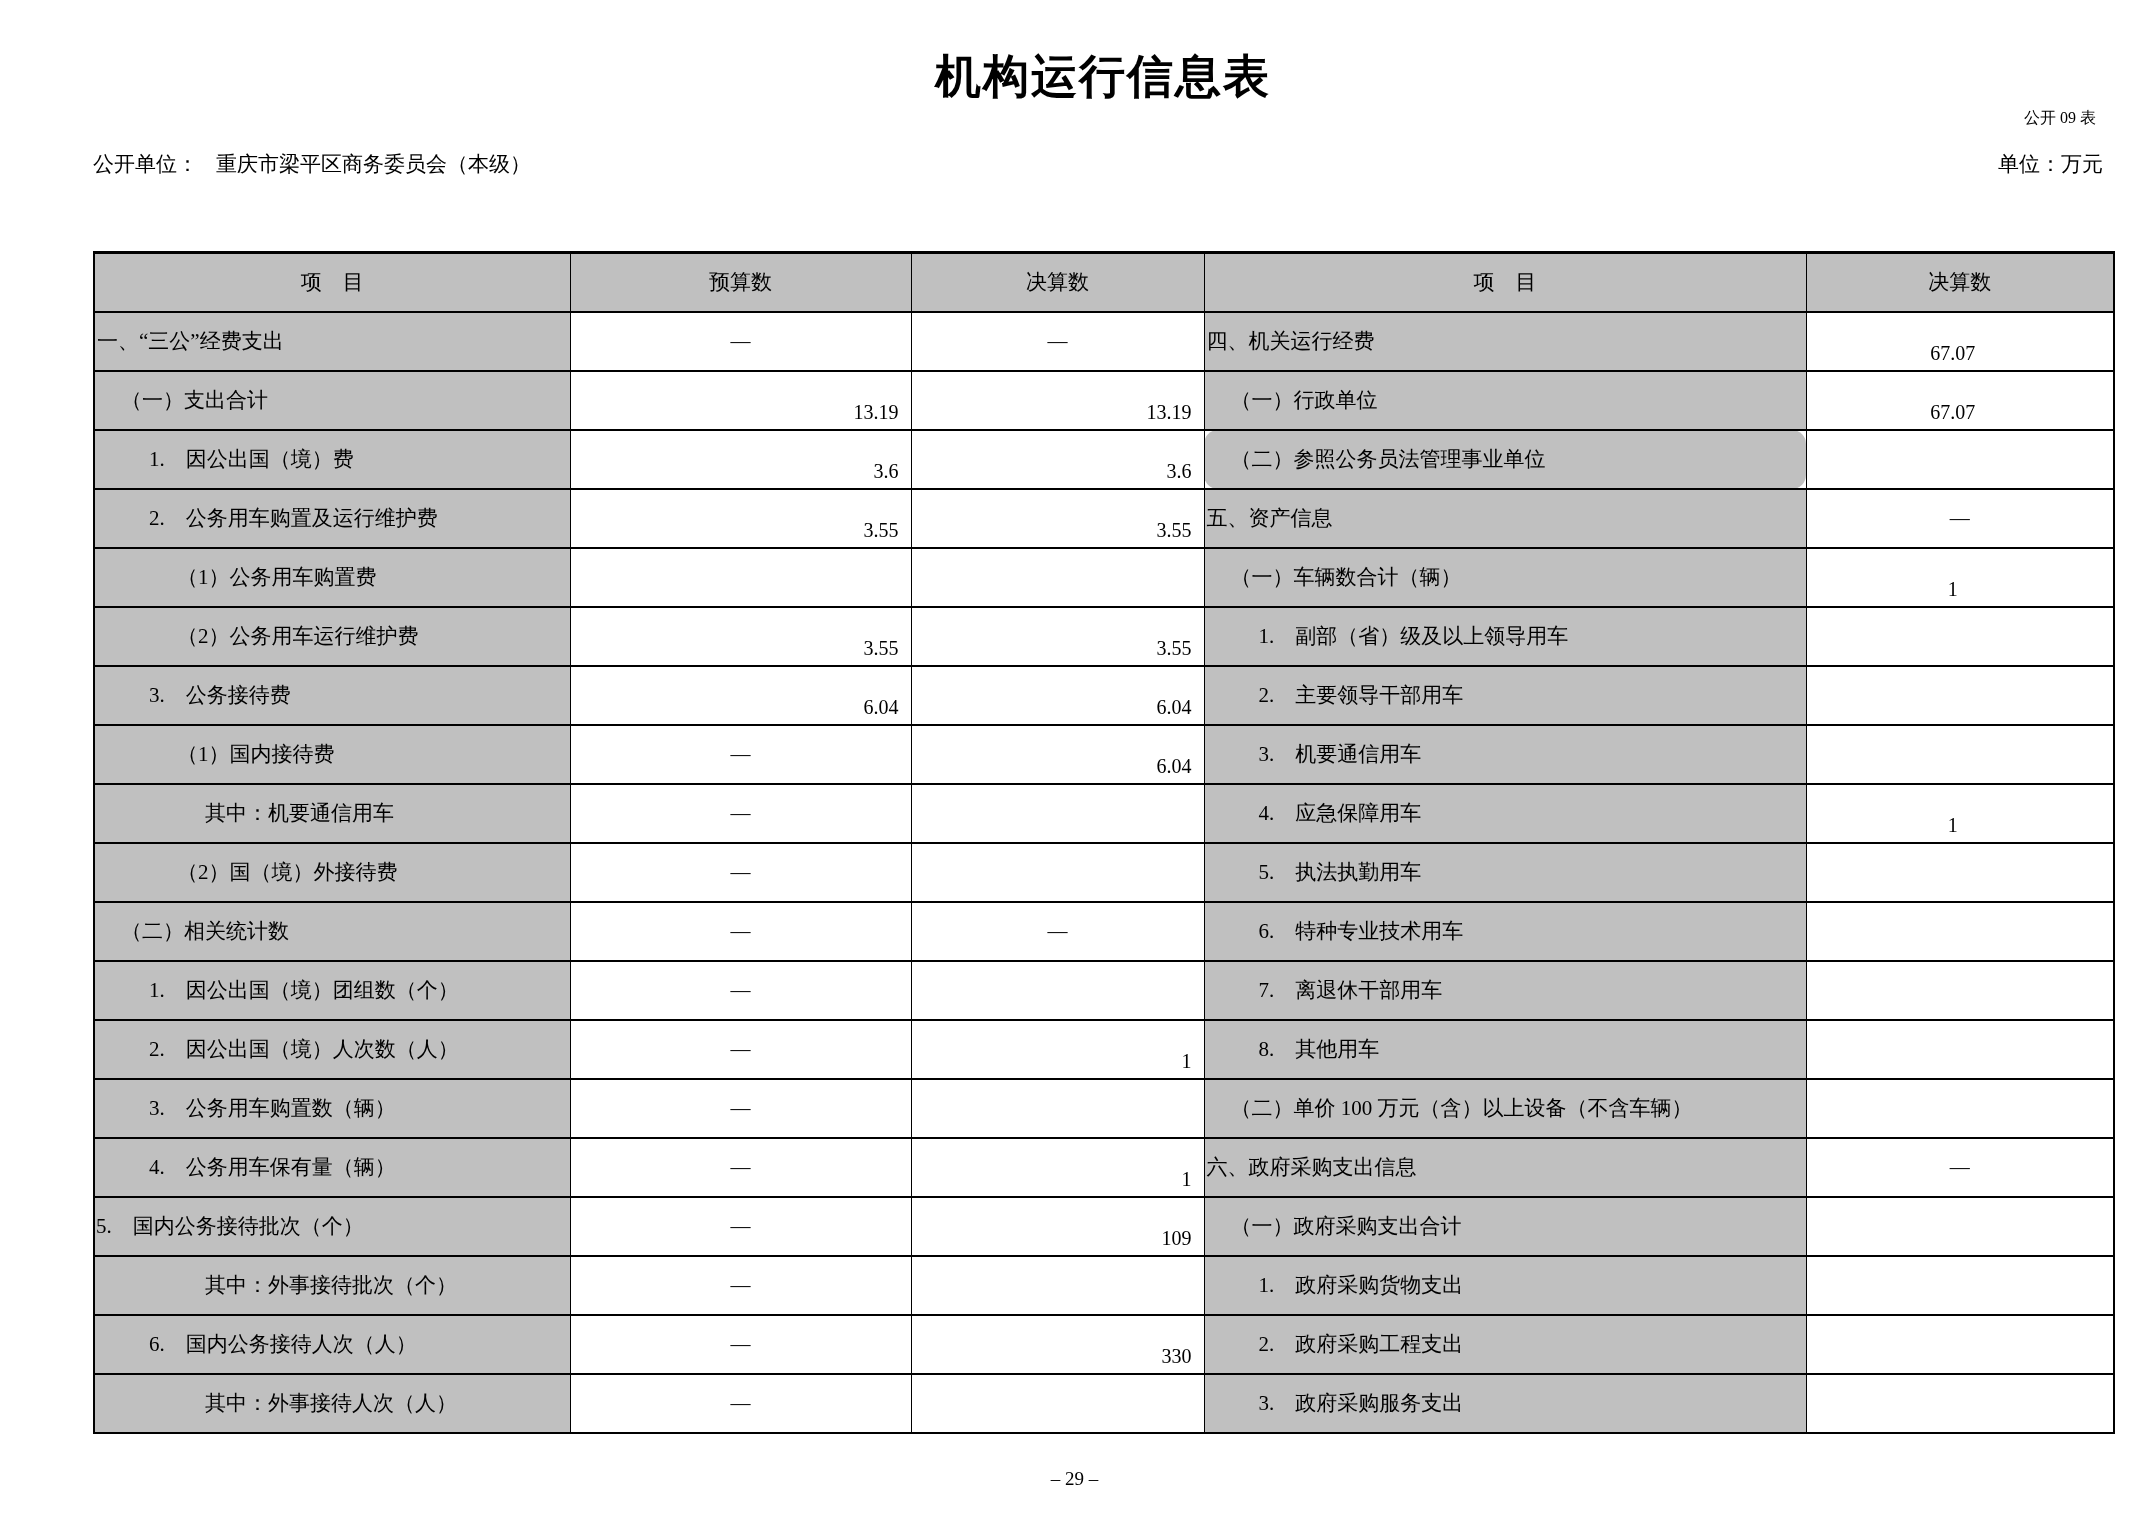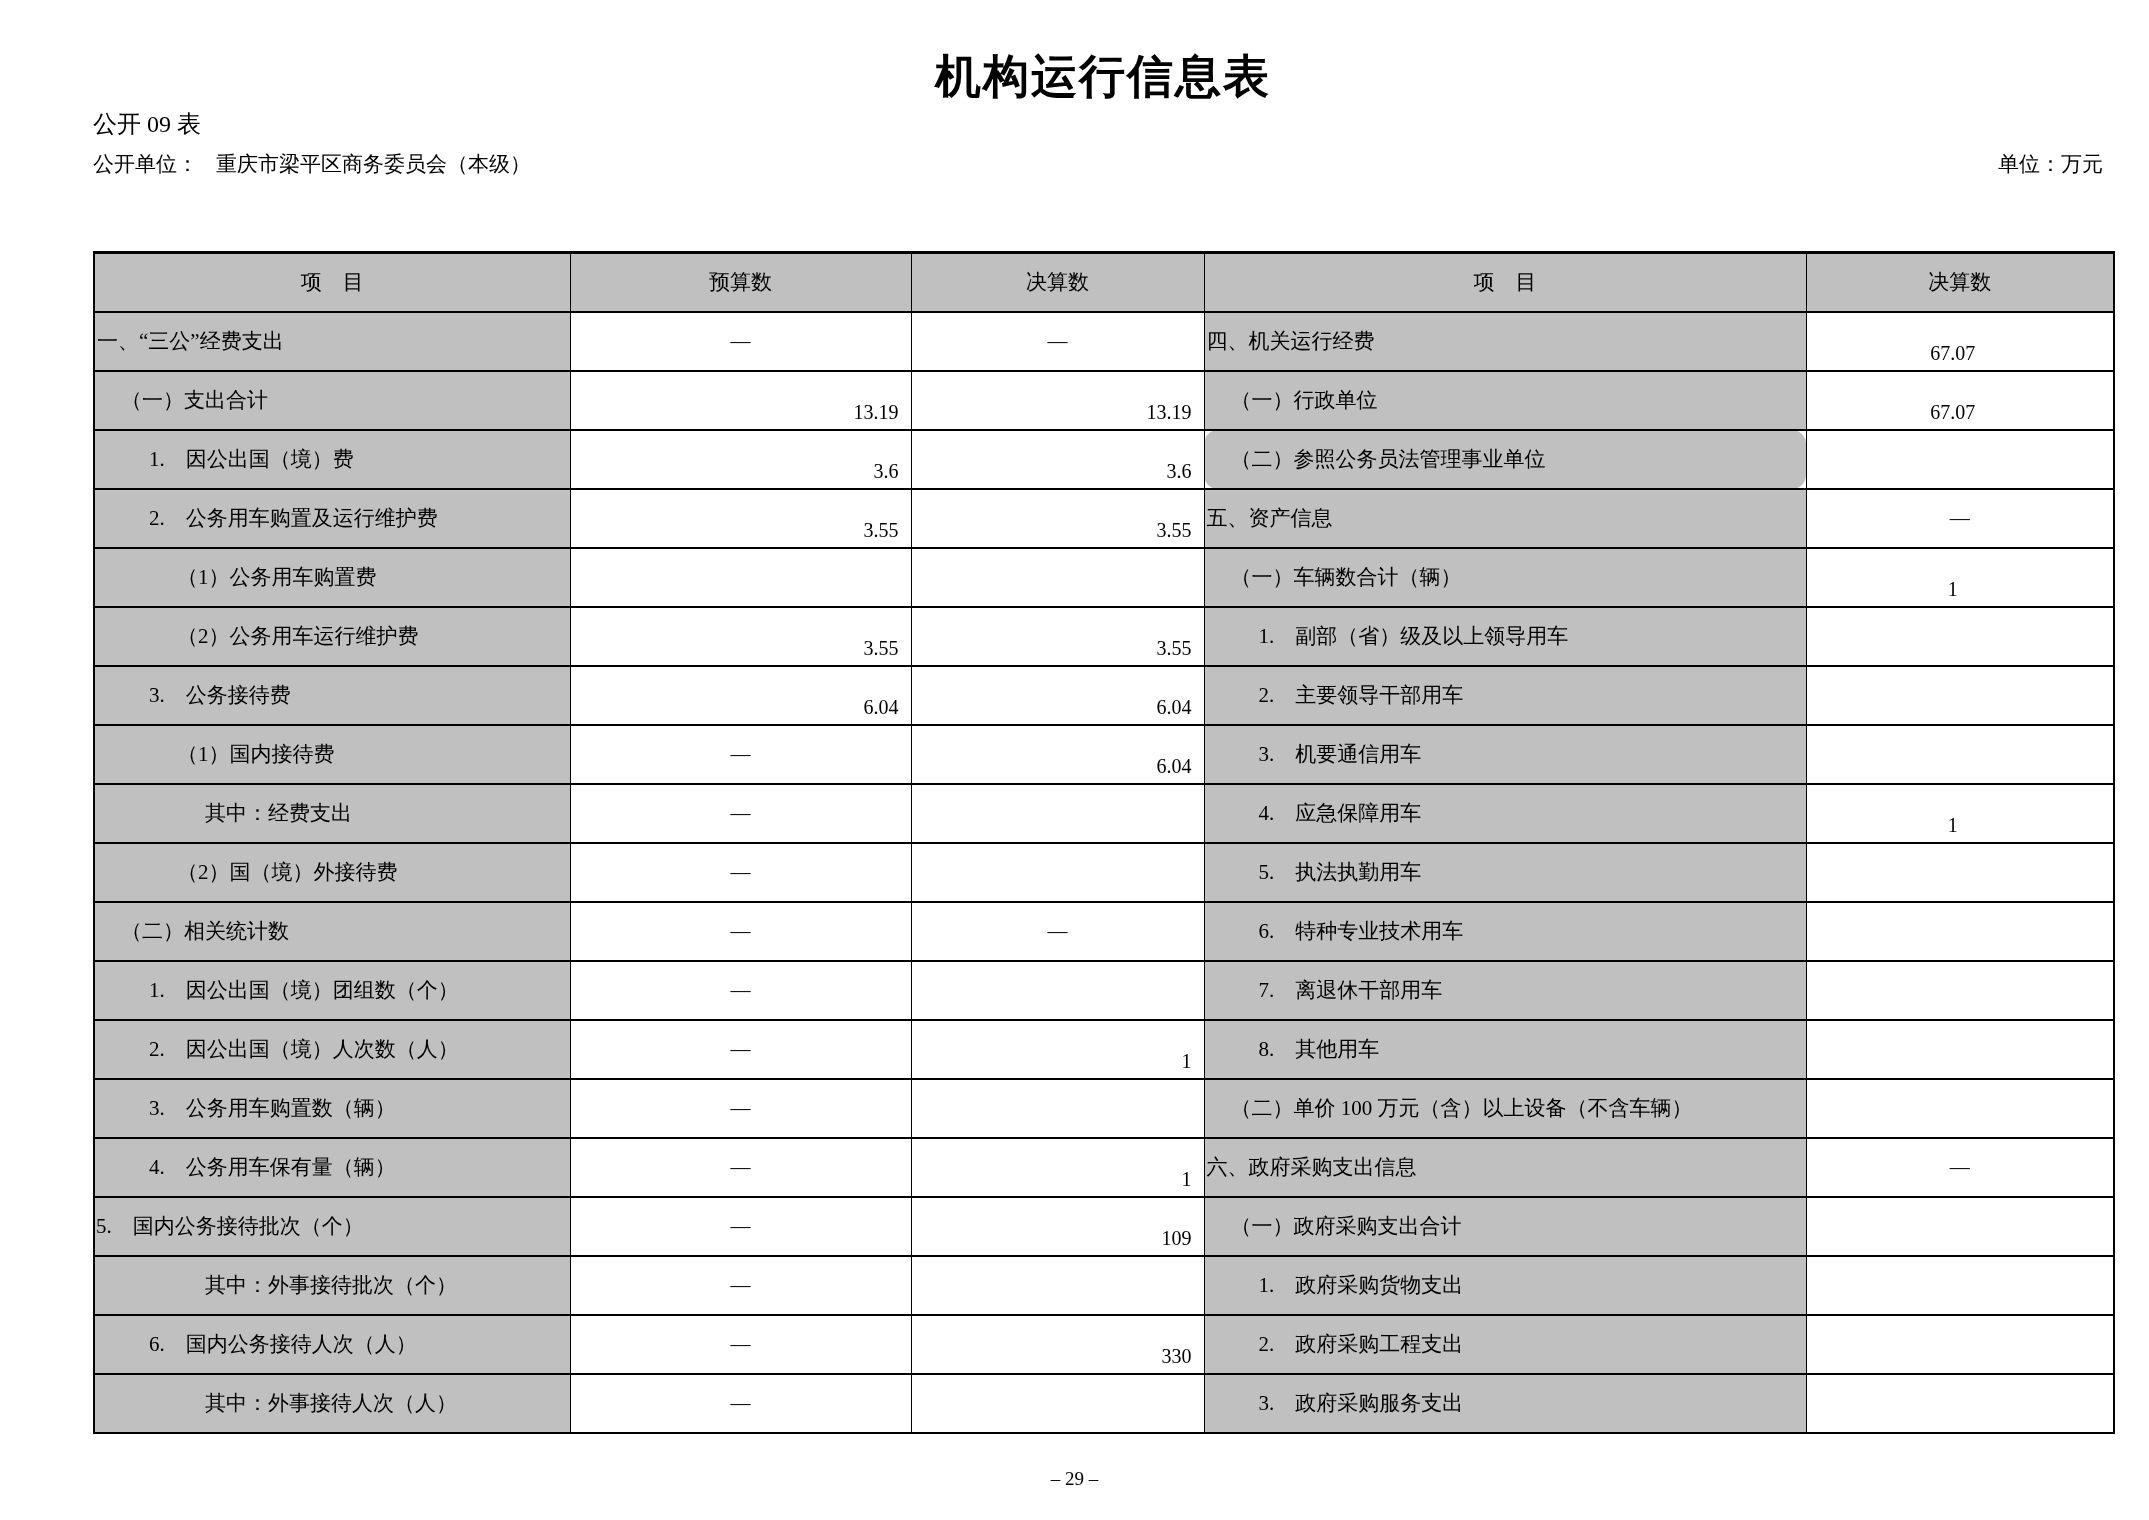--- a/index.html
+++ b/index.html
@@ -20,21 +20,22 @@
     text-align:center;
     font-size:46px;
     font-weight:bold;
     letter-spacing:2px;
   }
   .form-code{
     position:absolute;
     top:108px;
     left:93px;
     width:2003px;
-    font-size:24px;
+    text-align:right;
+    font-size:16px;
   }
   .meta{
     position:absolute;
     top:150px;
     left:93px;
     width:2010px;
     font-size:21px;
   }
   .meta .unit-name{ margin-left:18px; }
   .meta .currency{ float:right; }
@@ -175,21 +176,21 @@
           <td class="val rpad num"></td>
         </tr>
         <tr>
           <td class="item" style="padding-left: 82px;">（1）国内接待费</td>
           <td class="val lpad dash">—</td>
           <td class="val lpad num">6.04</td>
           <td class="item" style="padding-left: 54px;">3.　机要通信用车</td>
           <td class="val rpad num"></td>
         </tr>
         <tr>
-          <td class="item" style="padding-left: 110px;">其中：经费支出</td>
+          <td class="item" style="padding-left: 110px;">其中：机要通信用车</td>
           <td class="val lpad dash">—</td>
           <td class="val lpad num"></td>
           <td class="item" style="padding-left: 54px;">4.　应急保障用车</td>
           <td class="val rpad num">1</td>
         </tr>
         <tr>
           <td class="item" style="padding-left: 82px;">（2）国（境）外接待费</td>
           <td class="val lpad dash">—</td>
           <td class="val lpad num"></td>
           <td class="item" style="padding-left: 54px;">5.　执法执勤用车</td>

